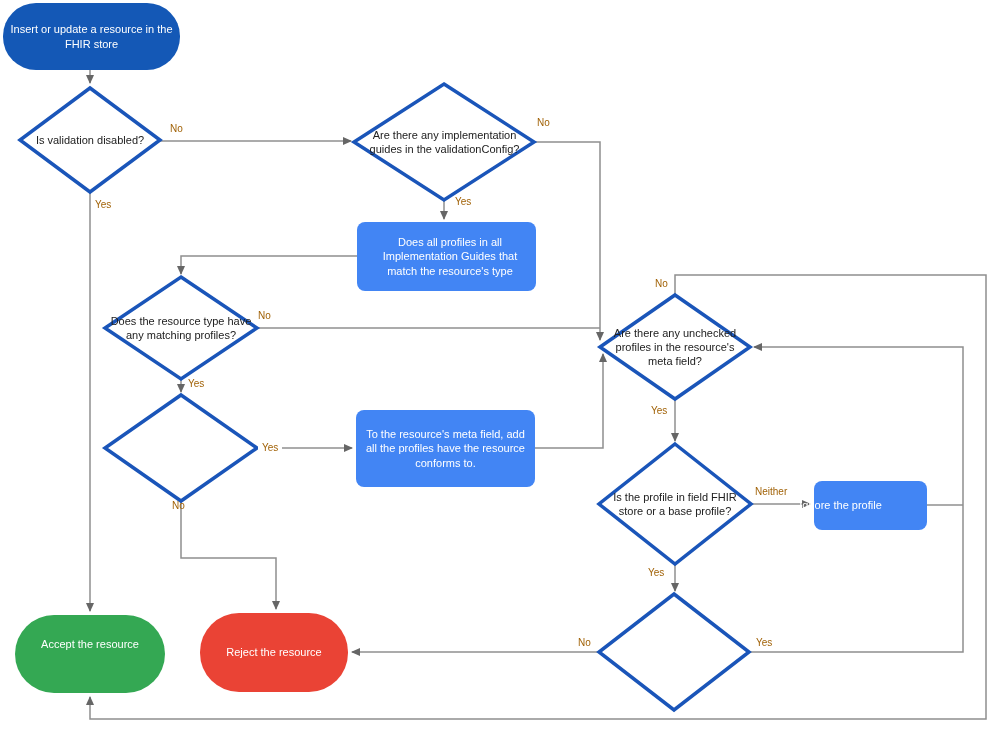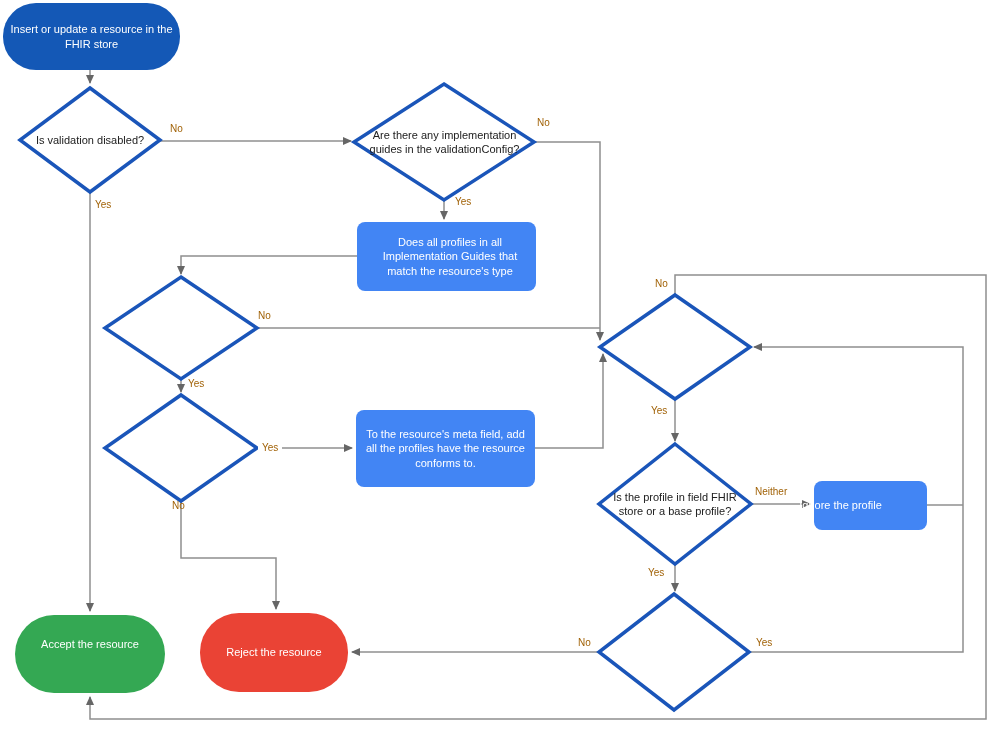--- a/index.html
+++ b/index.html
@@ -82,24 +82,26 @@
   </svg>
 
   <div class="lbl light" style="left:3px;top:3px;width:177px;height:67px;">Insert or update a resource in the FHIR store</div>
 
   <div class="lbl" style="left:362px;top:104px;width:165px;height:76px;">Are there any implementation guides in the validationConfig?</div>
 
   <div class="lbl oneline" style="left:15px;top:120px;width:150px;height:40px;">Is validation disabled?</div>
 
   <div class="lbl light" style="left:364px;top:222px;width:165px;height:69px;margin-left:3.5px;">Does all profiles in all Implementation Guides that match the resource's type</div>
 
+  <div class="lbl" style="left:108px;top:296px;width:146px;height:64px;">Does the resource type have any matching profiles?</div>
 
 
   <div class="lbl light" style="left:362px;top:410px;width:167px;height:77px;">To the resource's meta field, add all the profiles have the resource conforms to.</div>
 
+  <div class="lbl" style="left:610px;top:309px;width:130px;height:76px;">Are there any unchecked profiles in the resource's meta field?</div>
 
   <div class="lbl" style="left:605px;top:474px;width:140px;height:60px;">Is the profile in field FHIR store or a base profile?</div>
 
   <div class="lbl light oneline" style="left:784px;top:481px;width:113px;height:49px;">Ignore the profile</div>
 
 
   <div class="lbl light" style="left:15px;top:615px;width:150px;height:58px;">Accept the resource</div>
 
   <div class="lbl light" style="left:200px;top:613px;width:148px;height:79px;">Reject the resource</div>
 

